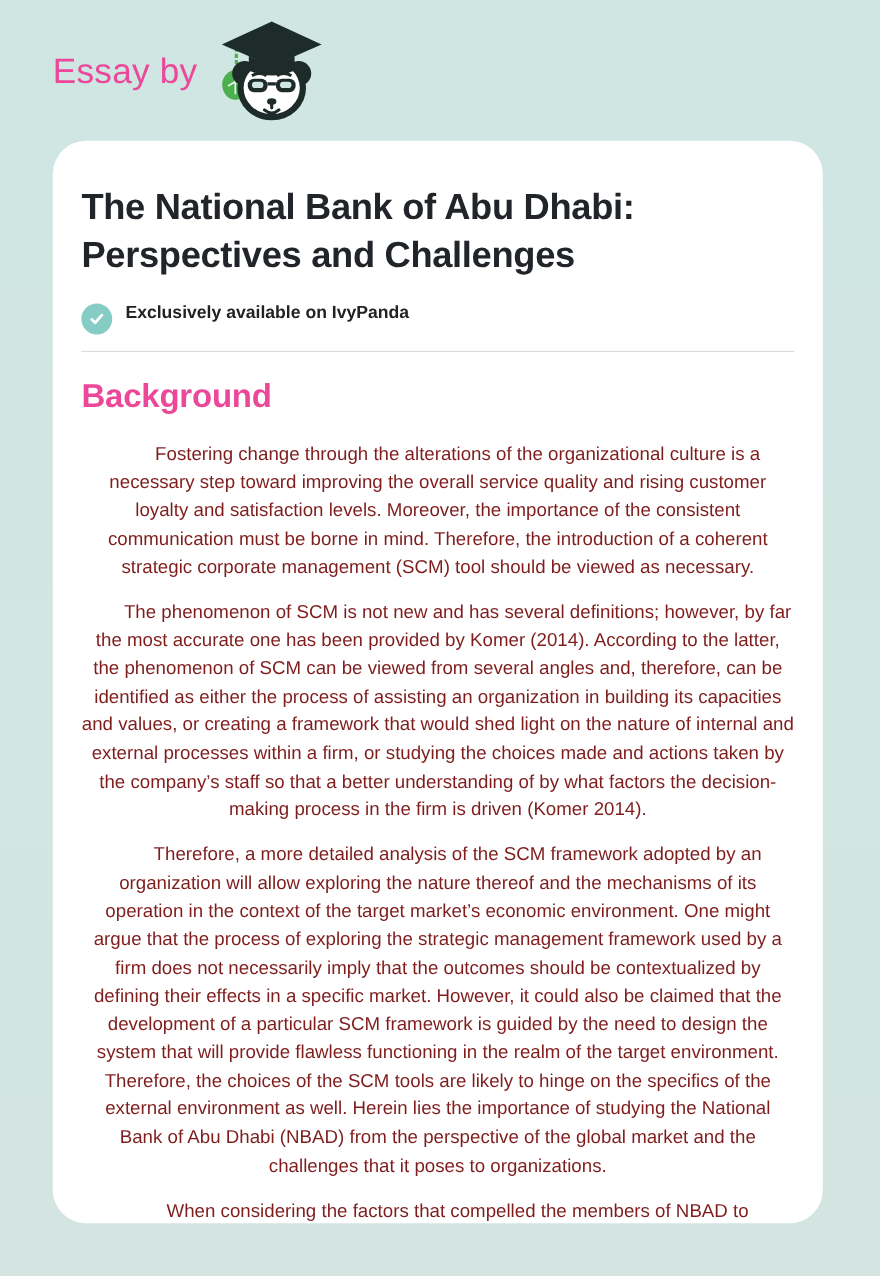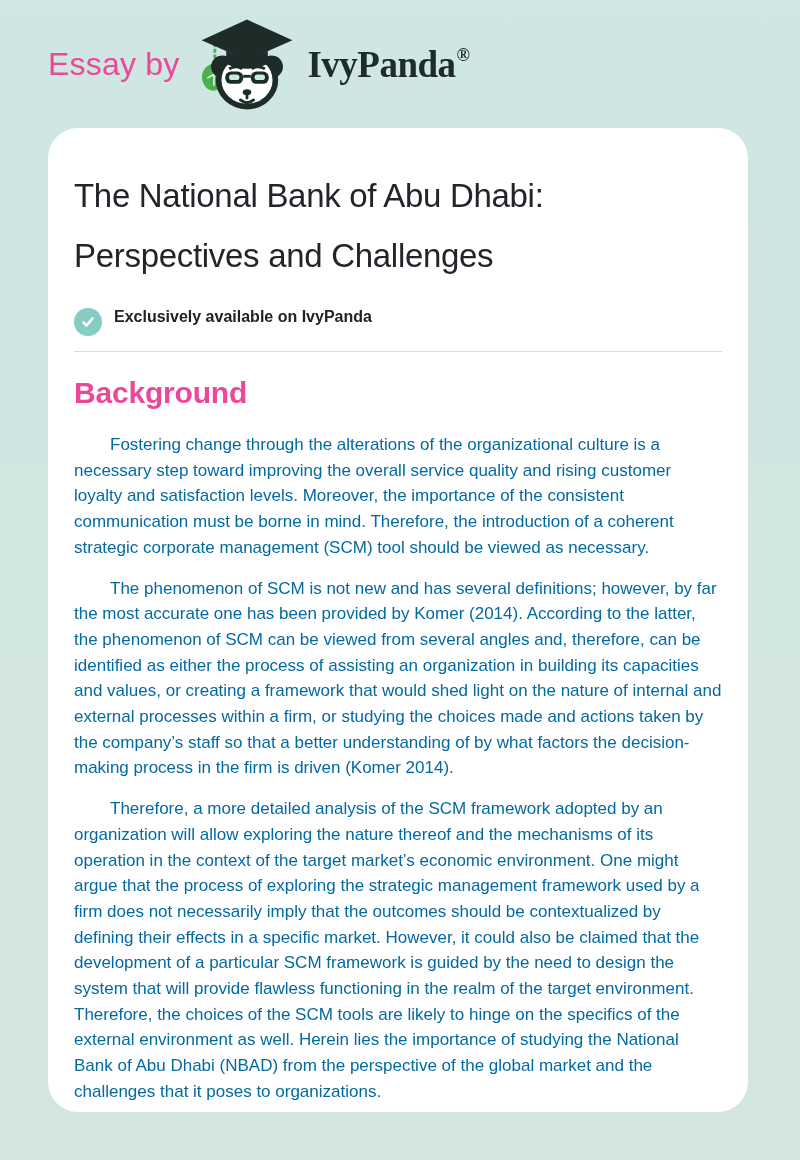--- a/index.html
+++ b/index.html
@@ -55,22 +55,22 @@
     top: 128px;
     width: 700px;
     height: 984px;
     background: #ffffff;
     border-radius: 30px;
     padding: 38px 26px 30px 26px;
     overflow: hidden;
   }
   .essay-title {
     font-size: 33px;
-    line-height: 60px;
-    font-weight: 400;
+    line-height: 44px;
+    font-weight: 700;
     color: #212529;
     letter-spacing: -0.3px;
     max-width: 620px;
   }
   .exclusive-badge {
     margin-top: 22px;
     display: flex;
     align-items: flex-start;
     gap: 12px;
   }
@@ -98,23 +98,24 @@
     margin-top: 24px;
     font-size: 30px;
     font-weight: 700;
     color: #ec4899;
     letter-spacing: -0.2px;
   }
   .essay-body { margin-top: 22px; }
   .essay-body p {
     font-size: 17px;
     line-height: 25.7px;
-    color: #0369a1;
+    color: #7f1d1d;
     text-indent: 36px;
     margin-bottom: 15px;
+    text-align: center;
   }
 </style>
 </head>
 <body>
 
 <div class="page">
 
   <div class="site-header">
     <span class="essay-by">Essay by</span>
 
@@ -142,21 +143,20 @@
         <path d="M51 62 L59 62" stroke="#1d2b29" stroke-width="3"></path>
 
         <ellipse cx="55" cy="79" rx="4.5" ry="3.2" fill="#1d2b29"></ellipse>
         <path d="M55 82 L55 85 M48 87 Q55 93 62 87" stroke="#1d2b29" stroke-width="3" fill="none" stroke-linecap="round"></path>
 
         <path d="M55 2 L103 24 L55 45 L7 24 Z" fill="#1d2b29"></path>
         <path d="M33 35 L33 49 Q55 59 77 49 L77 35 Q55 47 33 35 Z" fill="#1d2b29"></path>
       </svg>
     </span>
 
-    <span class="wordmark"><span>IvyPanda</span><span class="regmark">®</span></span>
   </div>
 
   <article class="essay-card">
 
     <h1 class="essay-title">The National Bank of Abu Dhabi: Perspectives and Challenges</h1>
 
     <div class="exclusive-badge">
       <span class="check-circle">
         <svg width="16" height="16" viewBox="0 0 16 16" aria-hidden="true">
           <path d="M3.5 8.5 L6.5 11.5 L12.5 4.5" stroke="#ffffff" stroke-width="2.6" fill="none" stroke-linecap="round" stroke-linejoin="round"></path>

